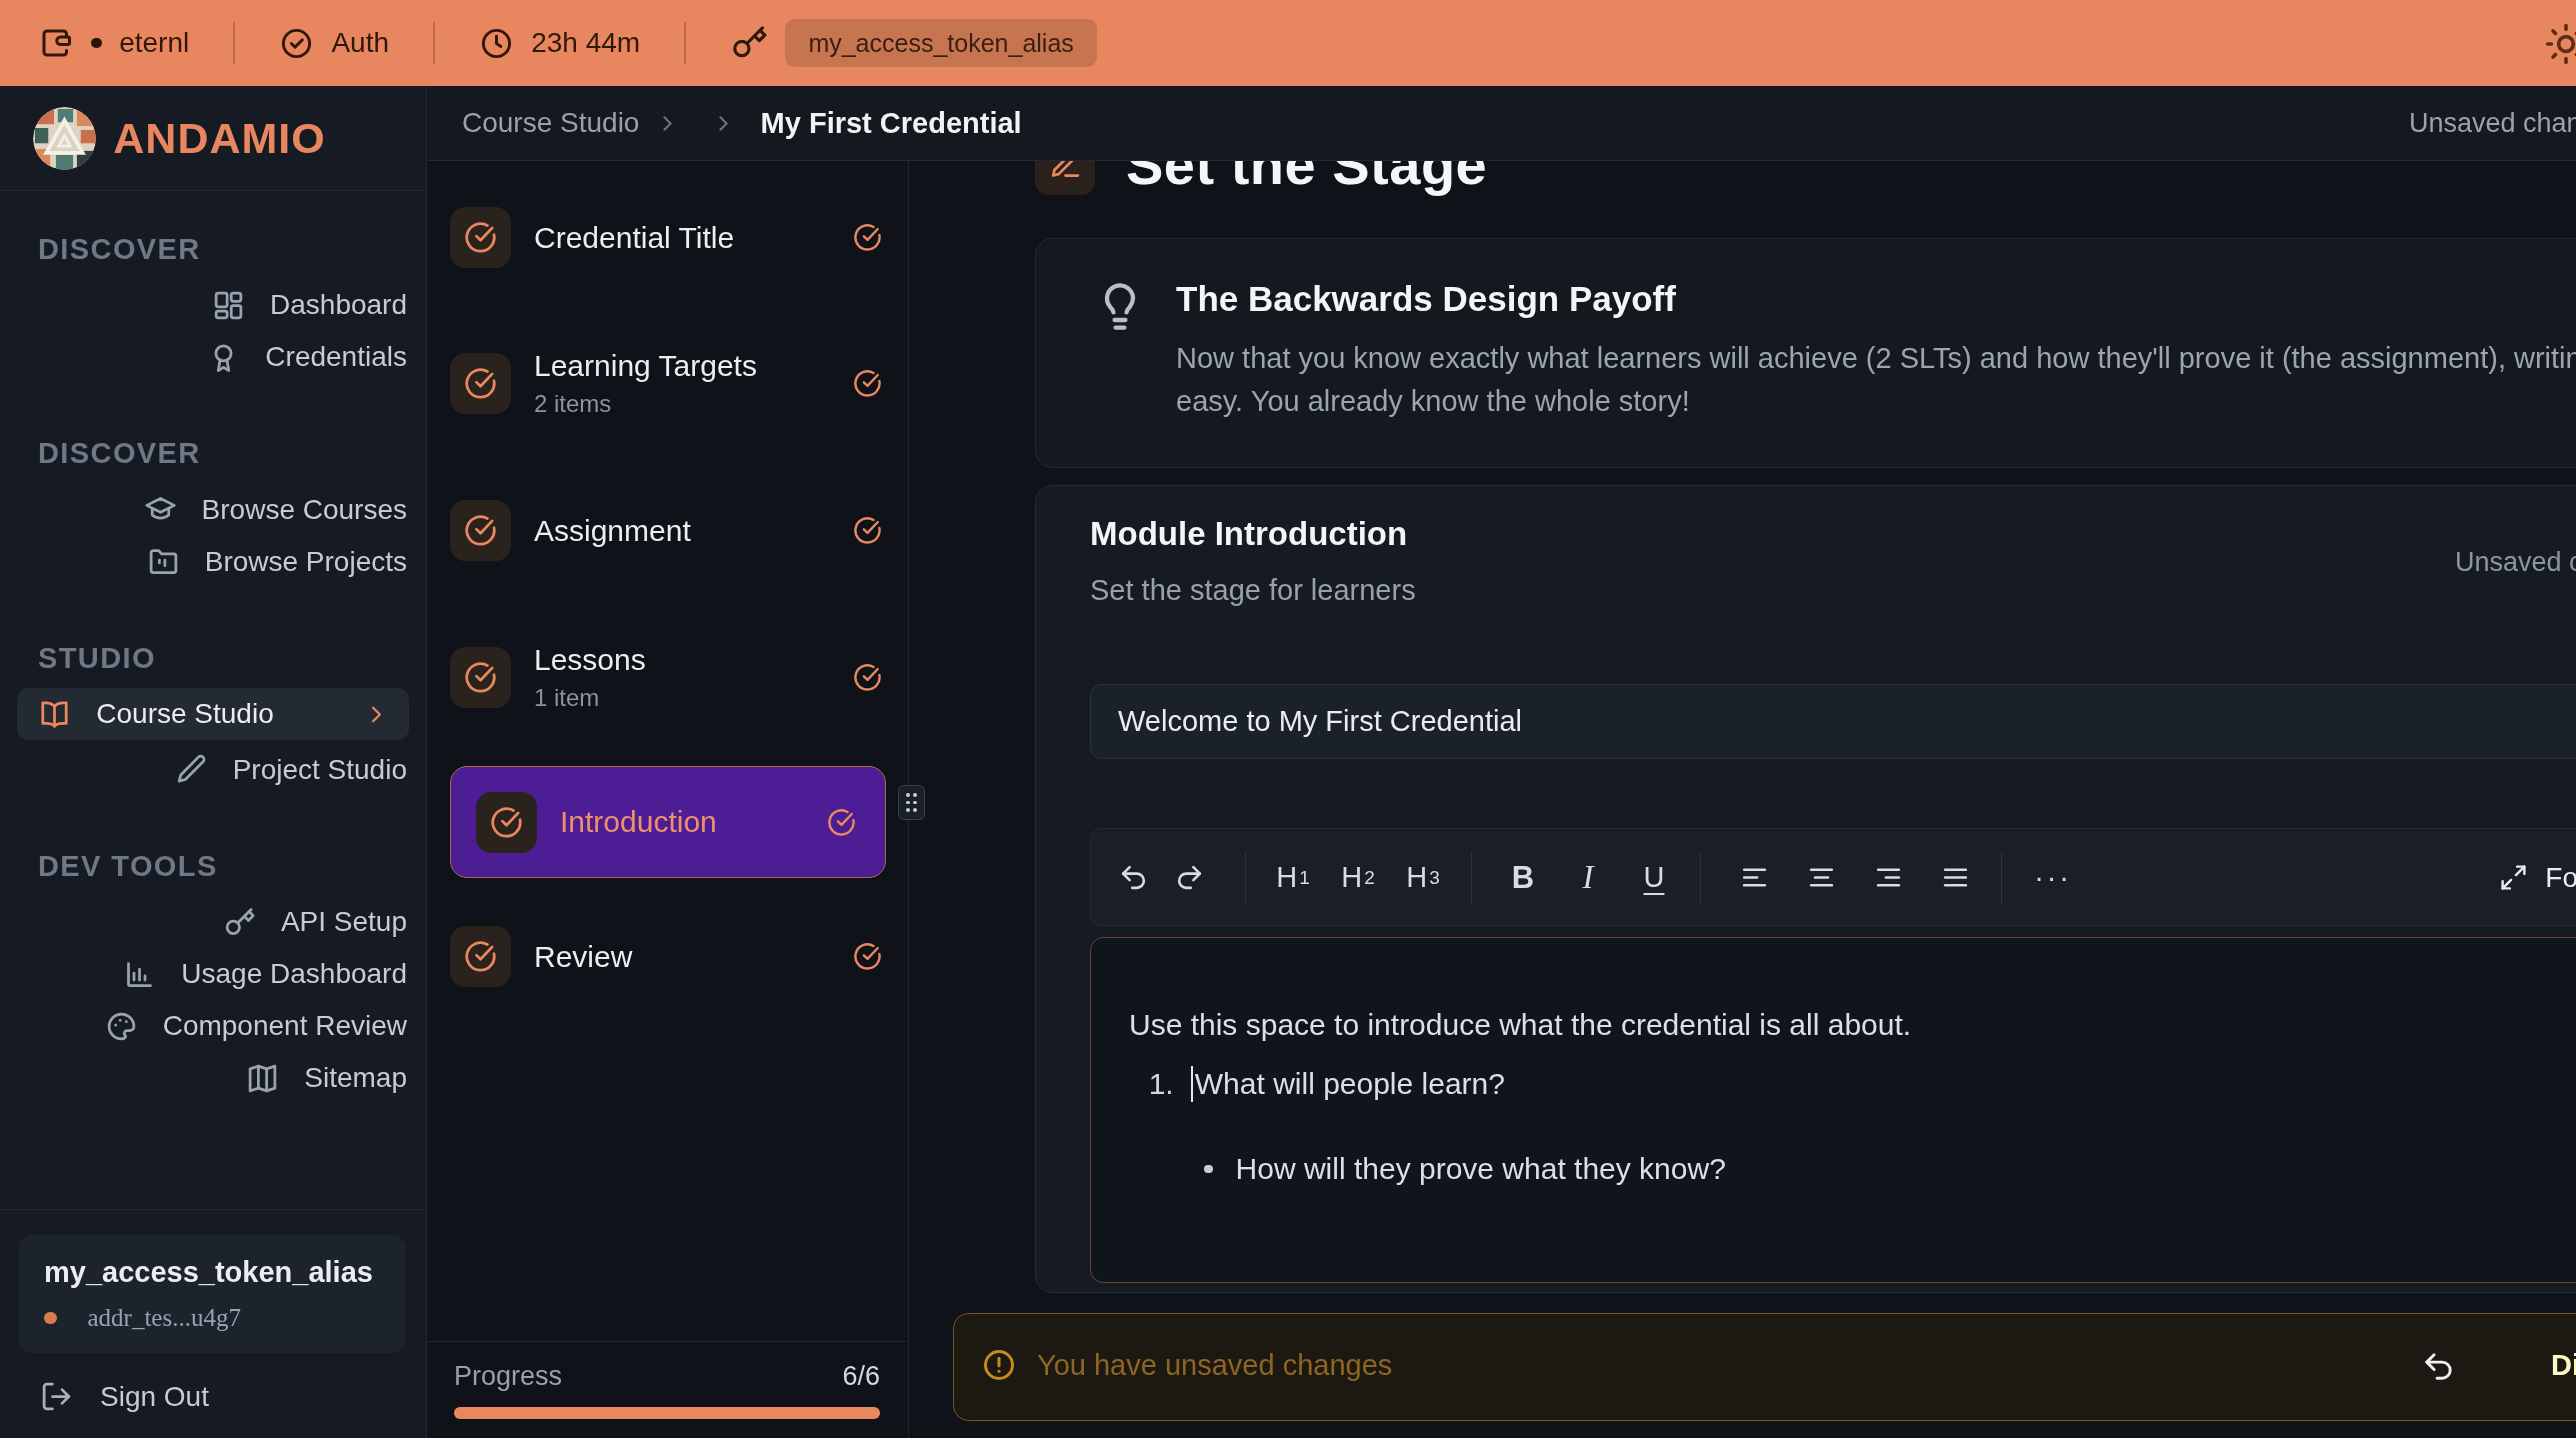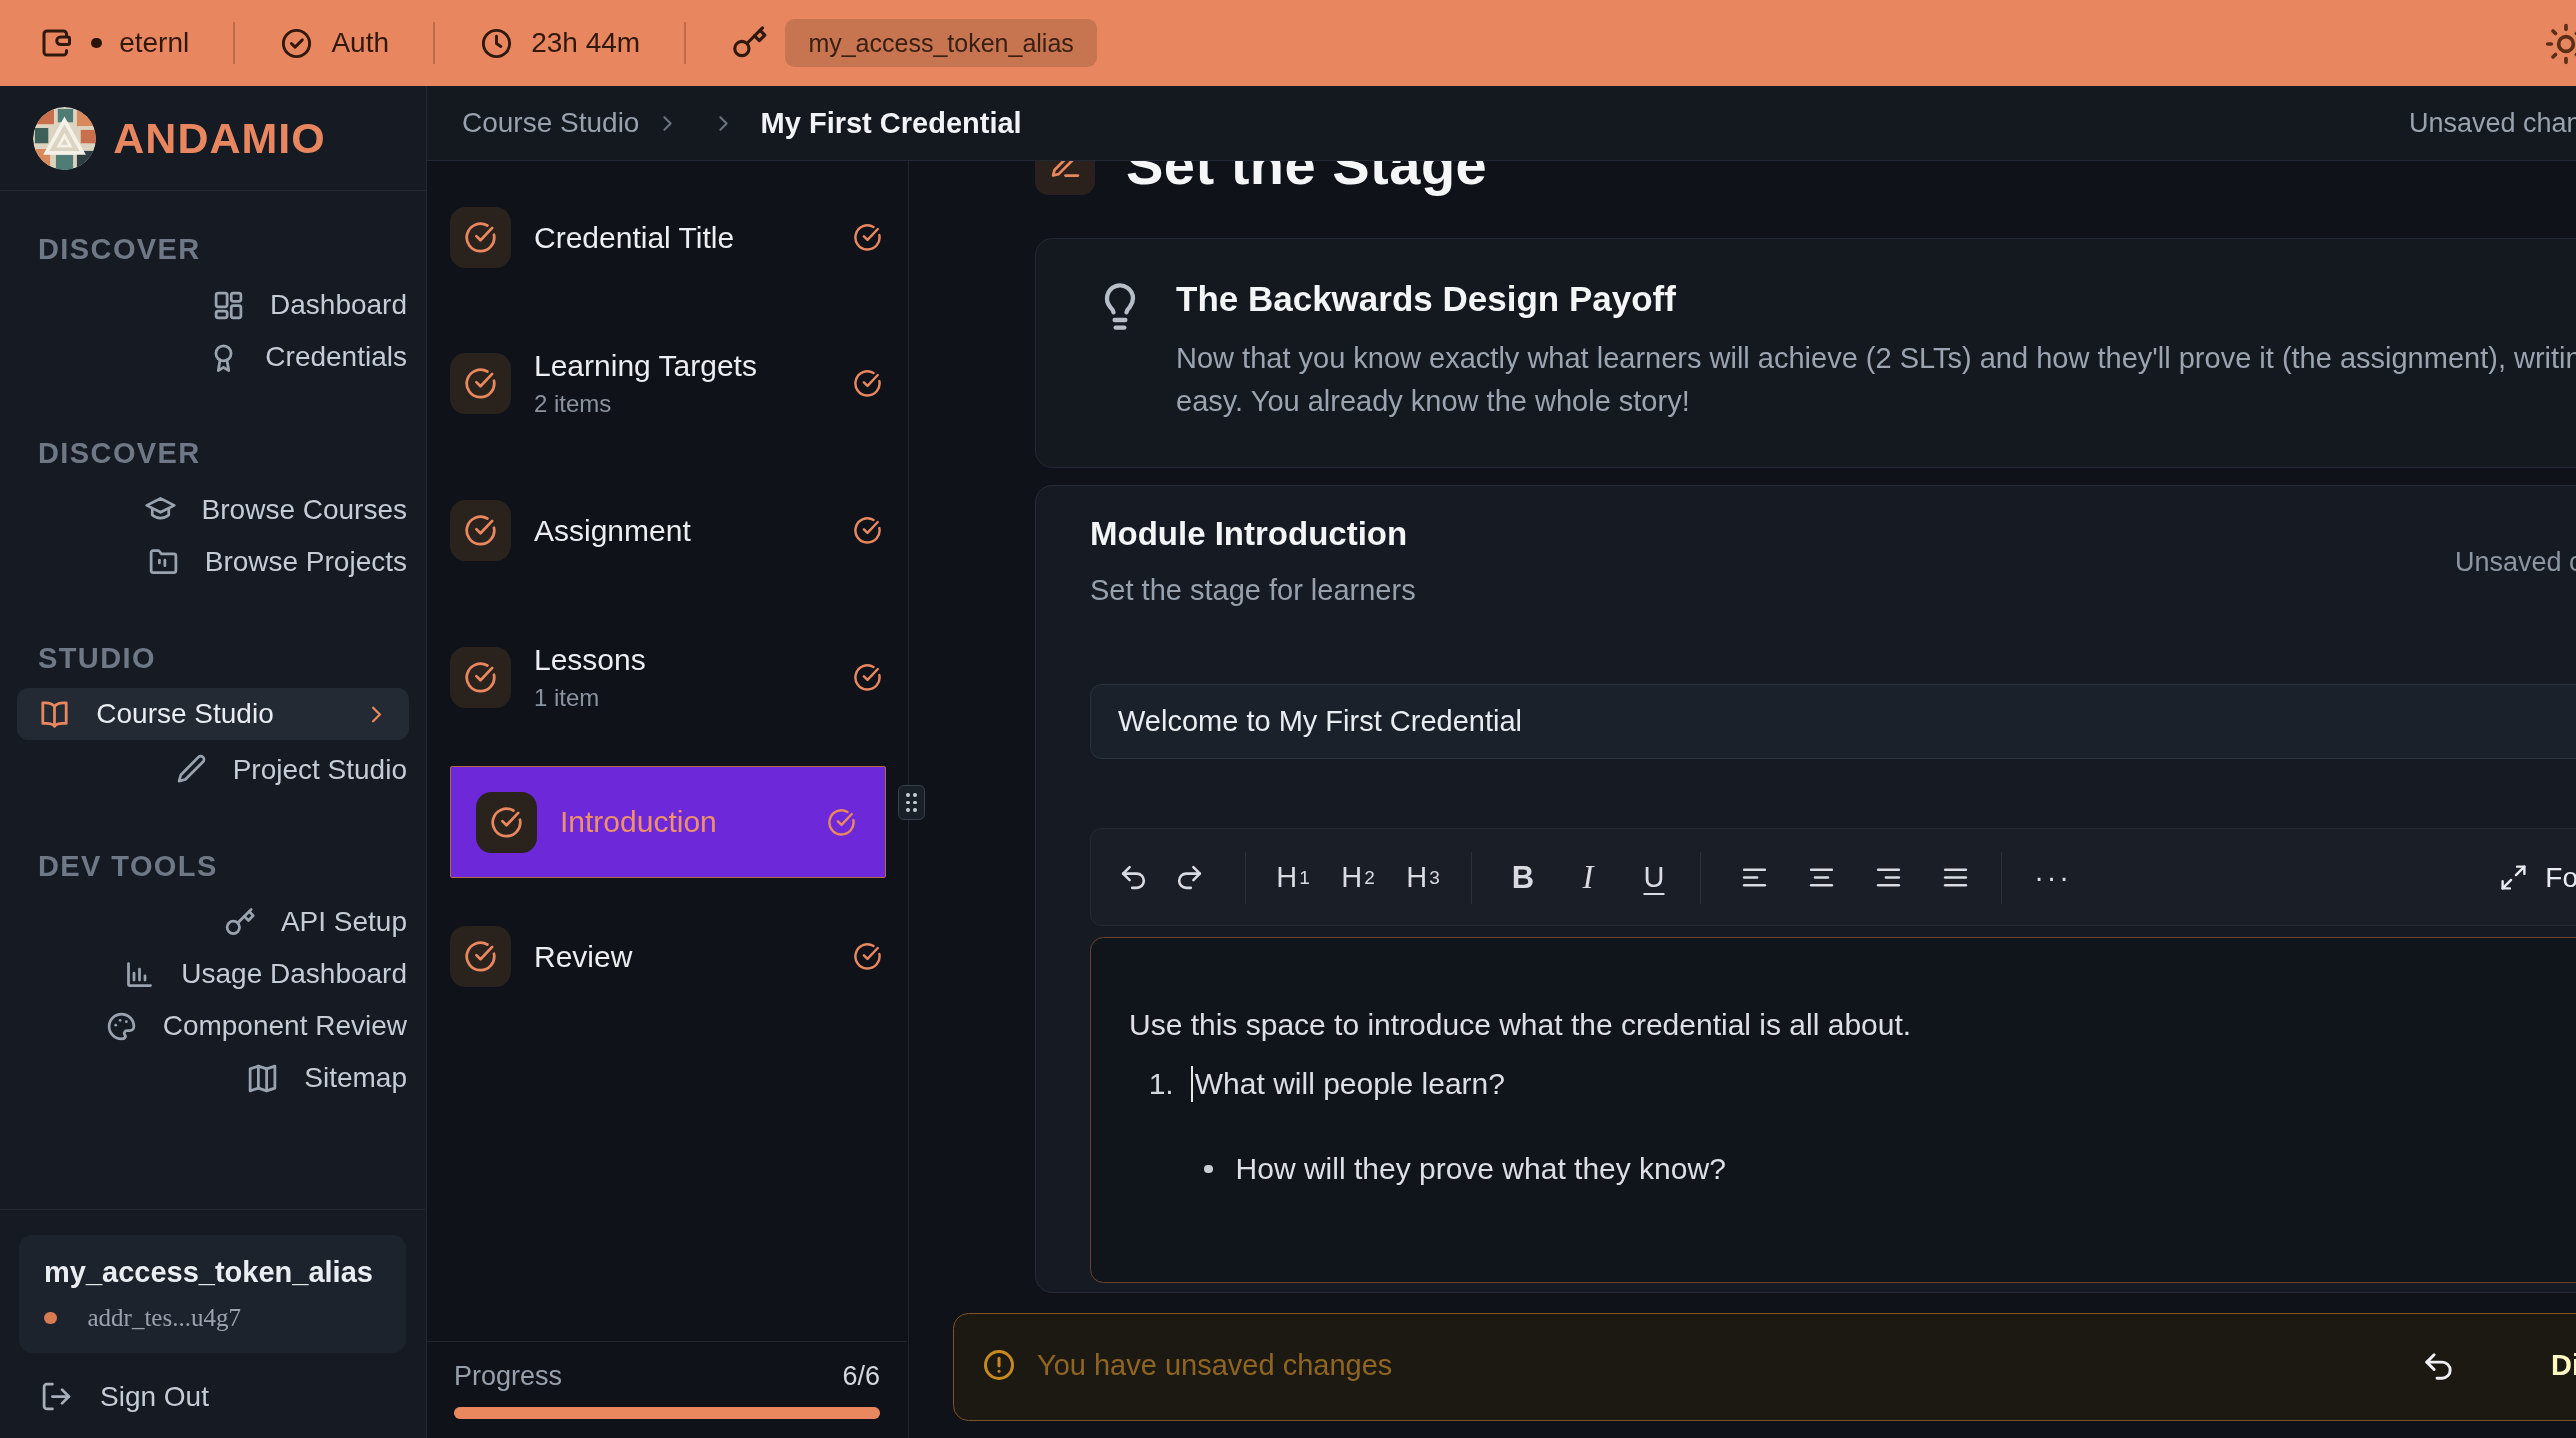--- a/index.html
+++ b/index.html
@@ -51,21 +51,21 @@
   
   .steps{position:absolute;left:427px;top:161px;width:482px;bottom:0;background:#0F1218;
          border-right:1px solid #20262F;box-sizing:border-box;}
   .step{position:absolute;left:23px;width:436px;height:61px;display:flex;align-items:center;gap:23px;box-sizing:border-box;}
   .step-iconbox{width:61px;height:61px;border-radius:15.4px;background:#2A221D;color:#E9885F;
                 display:flex;align-items:center;justify-content:center;flex:none;}
   .step-body{flex:1;min-width:0;}
   .step-label{font-size:30px;font-weight:500;color:#ECEEF2;white-space:nowrap;}
   .step-sub{font-size:24px;color:#8A93A0;margin-top:7.7px;}
   .step-status{color:#E9885F;flex:none;margin-right:3.8px;}
-  .step.active-card{height:112px;border:1.9px solid #B06A45;background:#6d28d9;border-radius:2px;padding:0 25px;left:23px;width:436px;}
+  .step.active-card{height:112px;border:1.9px solid #B06A45;background:#4c1d95;border-radius:17px;padding:0 25px;left:23px;width:436px;}
   .step.active-card .step-label{color:#EE9169;}
   .drag-handle{position:absolute;left:898px;top:785px;width:25px;height:33px;background:#1A2028;
                border:1px solid #39414D;border-radius:5.8px;display:flex;align-items:center;justify-content:center;z-index:5;}
   .grip{display:grid;grid-template-columns:repeat(2,3.8px);grid-gap:3.8px;}
   .grip i{width:3.8px;height:3.8px;border-radius:50%;background:#C7CDD5;}
   .panel-footer{position:absolute;left:0;right:1px;bottom:0;height:97px;border-top:1px solid #20262F;
                 padding:19px 27px 0;box-sizing:border-box;}
   .prog-row{display:flex;justify-content:space-between;font-size:27px;}
   .prog-label{color:#97A0AC;}
   .prog-value{color:#D3D8DF;}

